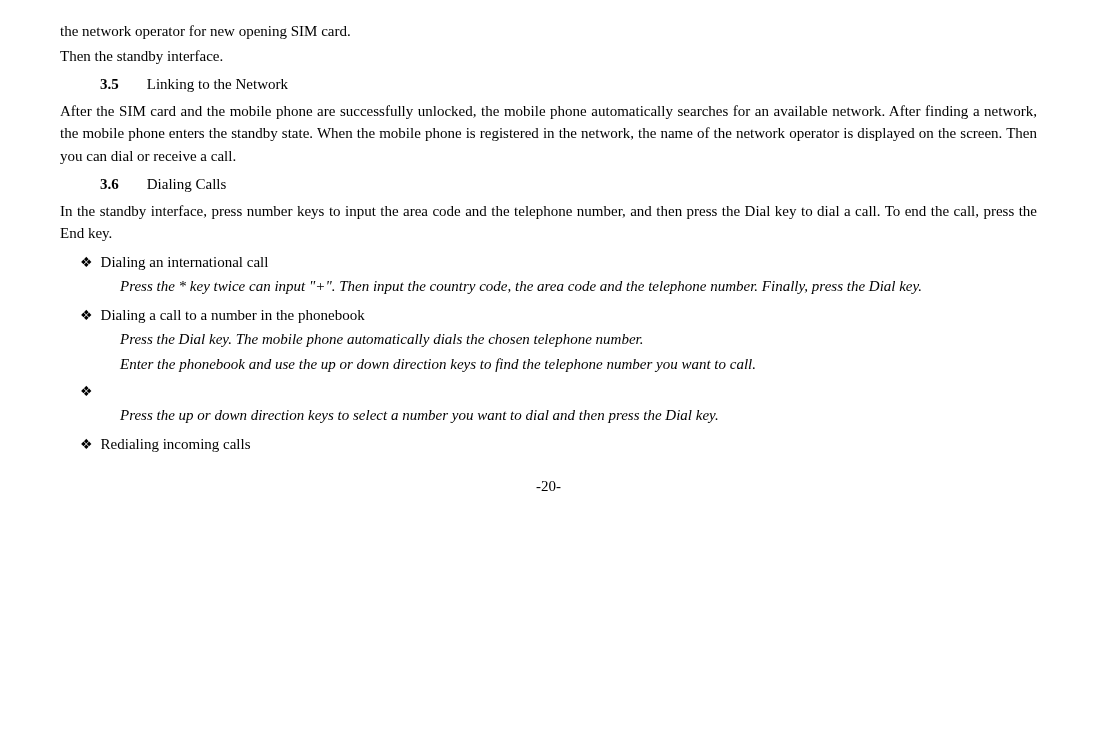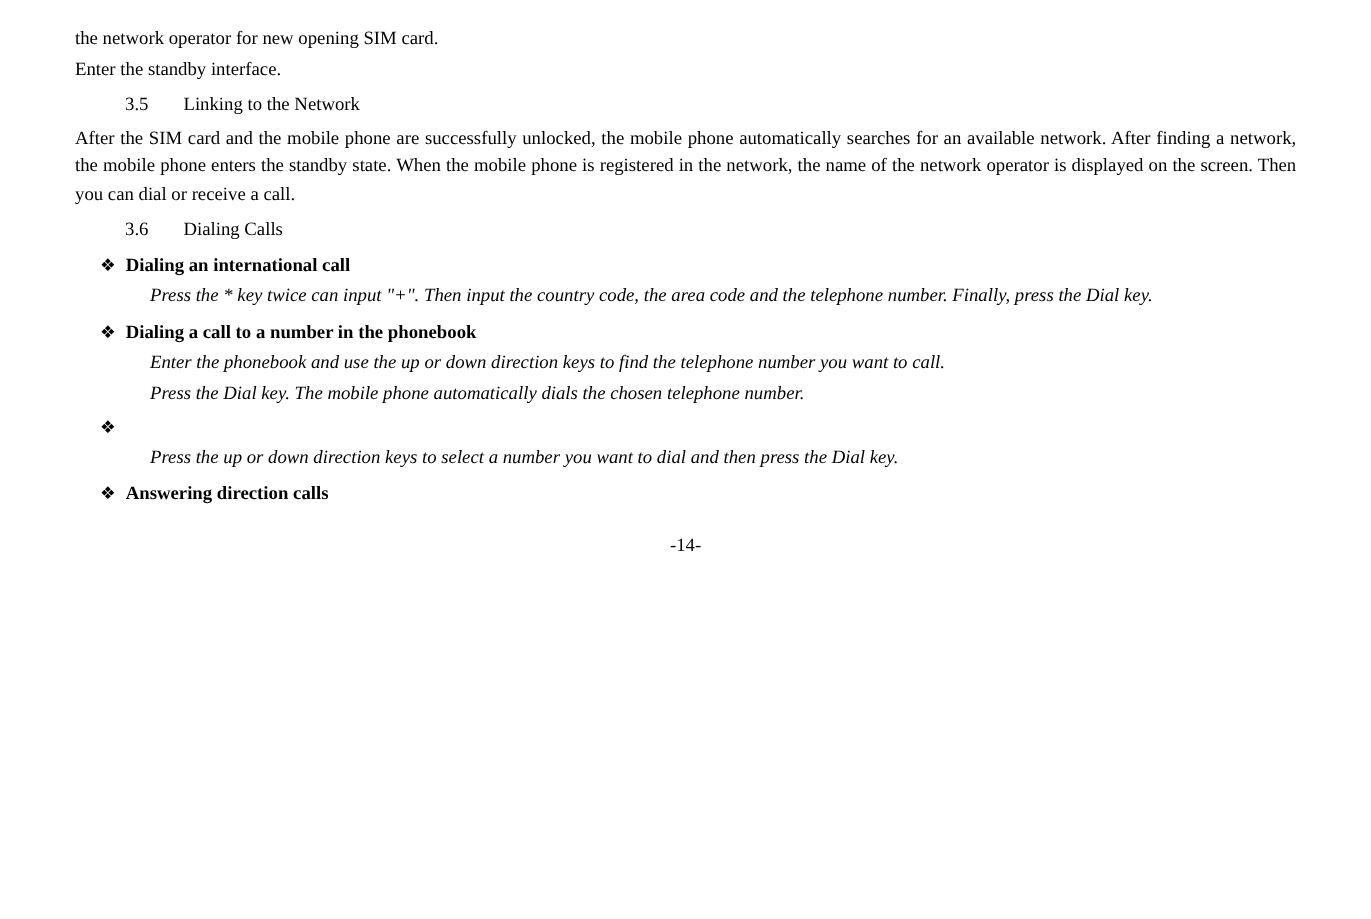--- a/index.html
+++ b/index.html
@@ -24,21 +24,21 @@
       margin: 0 auto;
     }
 
     .section-heading-line {
       display: flex;
       align-items: baseline;
       margin: 6px 0 4px 40px;
     }
 
     .section-number {
-      font-weight: normal;
+      font-weight: bold;
       margin-right: 28px;
       white-space: nowrap;
     }
 
     .section-title {
       font-weight: normal;
     }
 
     .body-text {
       text-align: justify;
@@ -56,80 +56,81 @@
     }
 
     .bullet-diamond {
       font-size: 14px;
       margin-right: 8px;
       margin-left: 20px;
       flex-shrink: 0;
     }
 
     .bullet-title {
-      font-weight: bold;
+      font-weight: normal;
     }
 
     .bullet-body-indented {
       text-align: justify;
       padding-left: 60px;
       margin-bottom: 2px;
       font-style: italic;
     }
 
     .page-number {
       text-align: center;
       margin-top: 20px;
     }
   </style>
 </head>
 <body>
 
 <div class="page-content">
 
   <p class="body-text">the network operator for new opening SIM card.</p>
-  <p class="body-text">Enter the standby interface.</p>
+  <p class="body-text">Then the standby interface.</p>
 
   <div class="section-heading-line">
     <span class="section-number">3.5</span>
     <span class="section-title">Linking to the Network</span>
   </div>
   <p class="body-text">After the SIM card and the mobile phone are successfully unlocked, the mobile phone automatically searches for an available network. After finding a network, the mobile phone enters the standby state. When the mobile phone is registered in the network, the name of the network operator is displayed on the screen. Then you can dial or receive a call.</p>
 
   <div class="section-heading-line">
     <span class="section-number">3.6</span>
     <span class="section-title">Dialing Calls</span>
   </div>
+  <p class="body-text">In the standby interface, press number keys to input the area code and the telephone number, and then press the Dial key to dial a call. To end the call, press the End key.</p>
 
   <div class="bullet-section">
     <div class="bullet-heading-row">
       <span class="bullet-diamond">❖</span>
       <span class="bullet-title">Dialing an international call</span>
     </div>
     <p class="bullet-body-indented">Press the * key twice can input "+". Then input the country code, the area code and the telephone number. Finally, press the Dial key.</p>
   </div>
 
   <div class="bullet-section">
     <div class="bullet-heading-row">
       <span class="bullet-diamond">❖</span>
       <span class="bullet-title">Dialing a call to a number in the phonebook</span>
     </div>
+    <p class="bullet-body-indented">Press the Dial key. The mobile phone automatically dials the chosen telephone number.</p>
     <p class="bullet-body-indented">Enter the phonebook and use the up or down direction keys to find the telephone number you want to call.</p>
-    <p class="bullet-body-indented">Press the Dial key. The mobile phone automatically dials the chosen telephone number.</p>
   </div>
 
   <div class="bullet-section">
     <div class="bullet-heading-row">
       <span class="bullet-diamond">❖</span>
     </div>
     <p class="bullet-body-indented">Press the up or down direction keys to select a number you want to dial and then press the Dial key.</p>
   </div>
 
   <div class="bullet-section">
     <div class="bullet-heading-row">
       <span class="bullet-diamond">❖</span>
-      <span class="bullet-title">Answering direction calls</span>
+      <span class="bullet-title">Redialing incoming calls</span>
     </div>
   </div>
 
-  <div class="page-number">-14-</div>
+  <div class="page-number">-20-</div>
 
 </div>
 
 </body></html>

